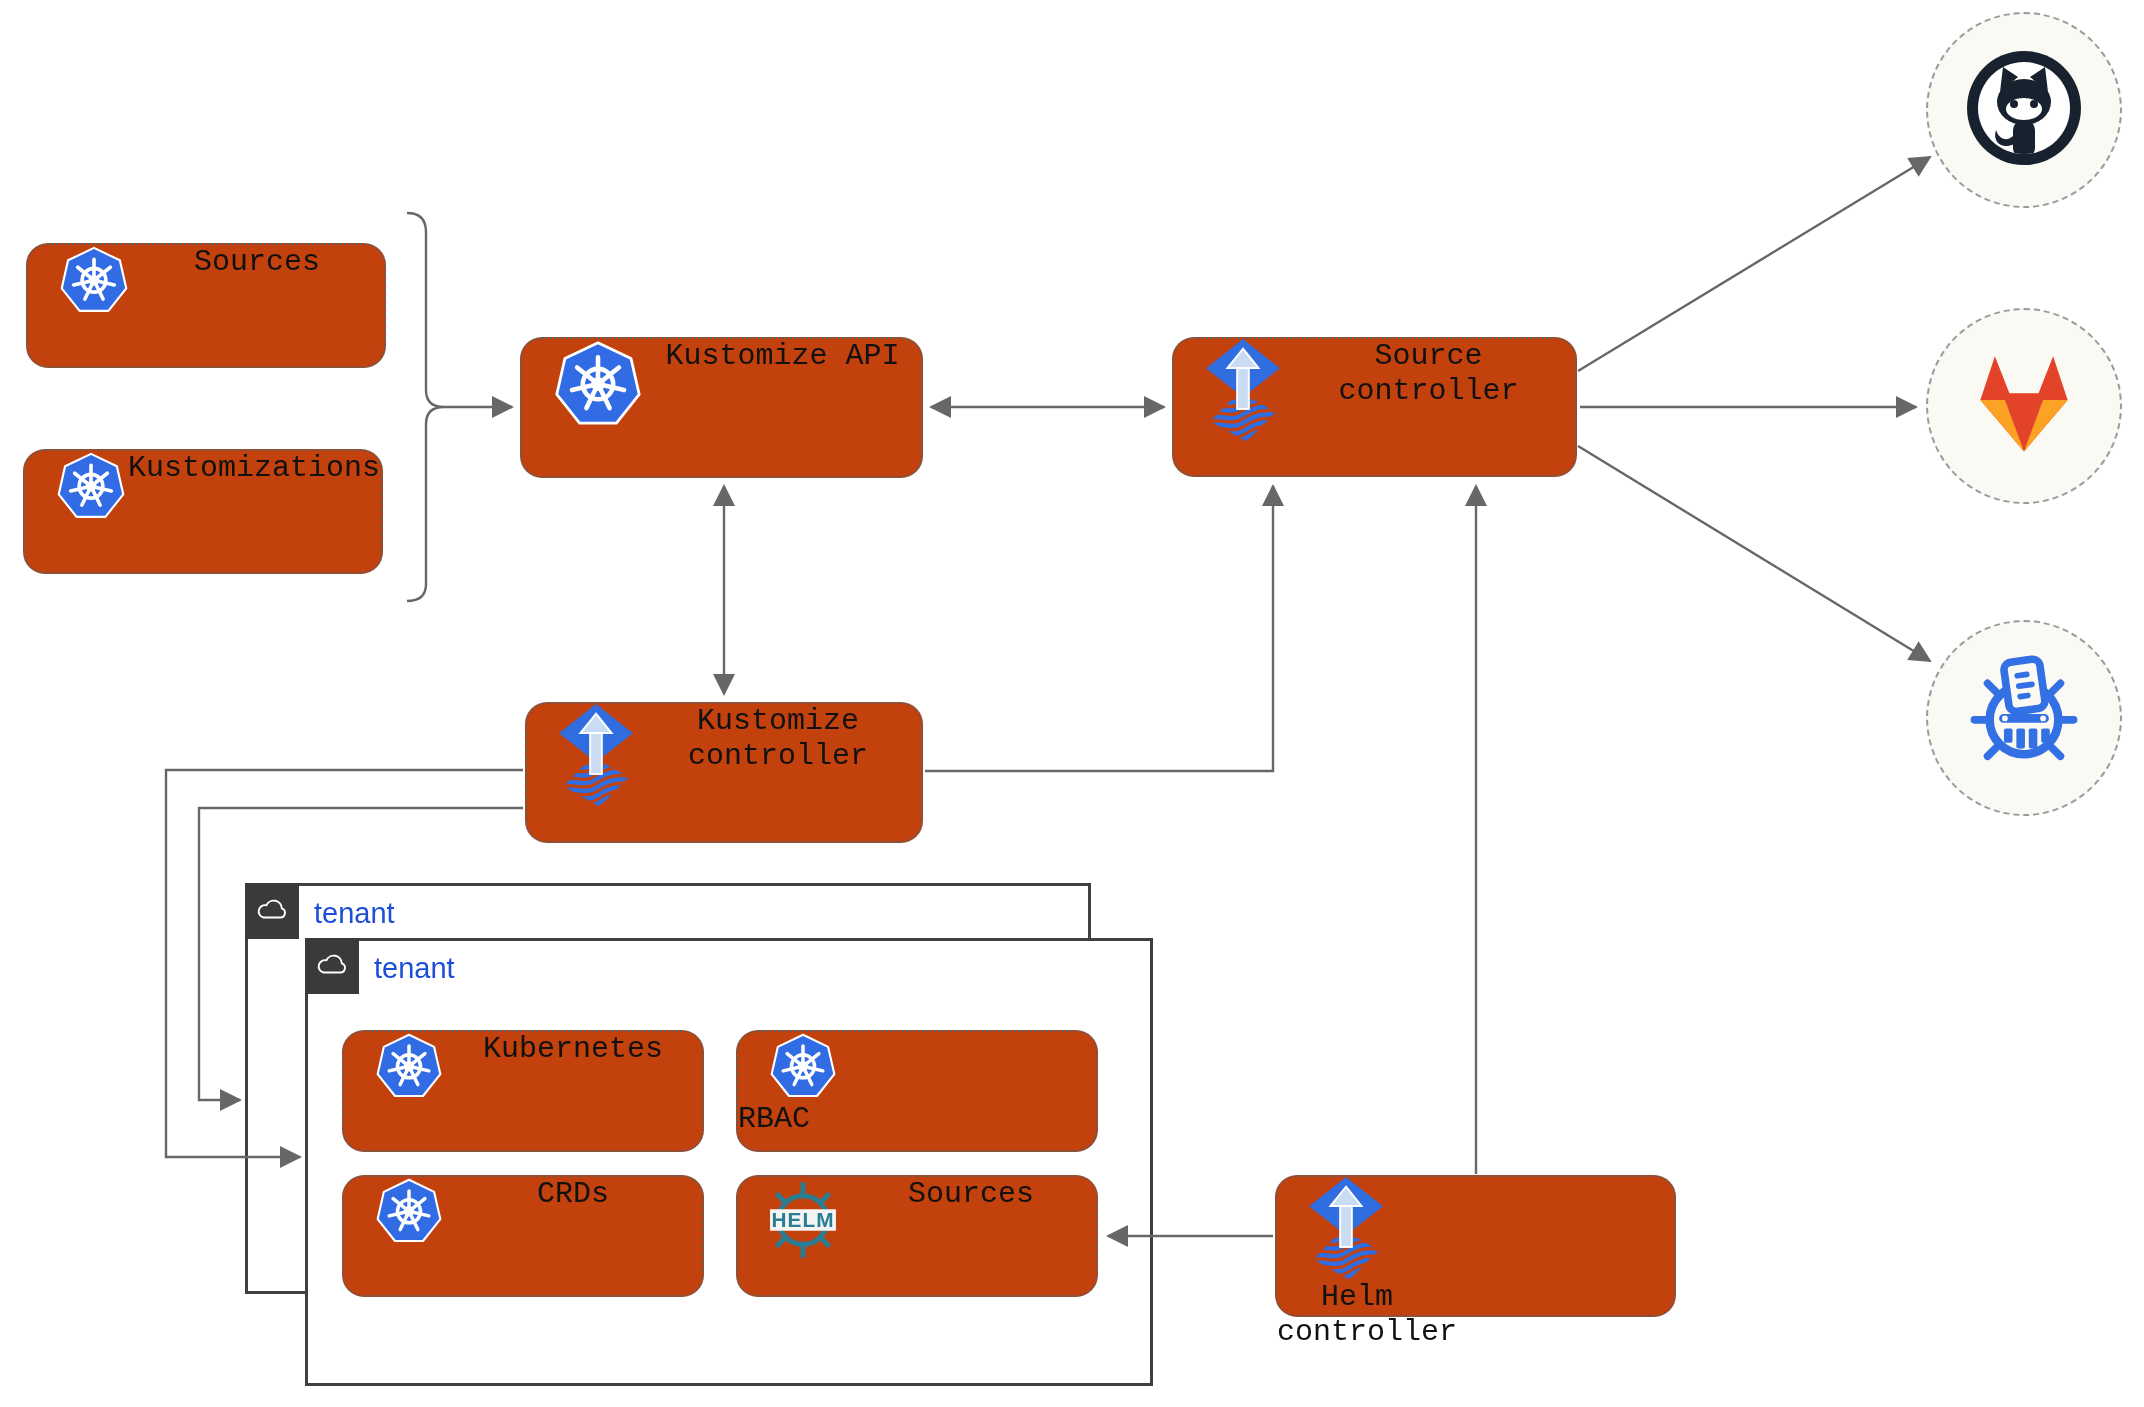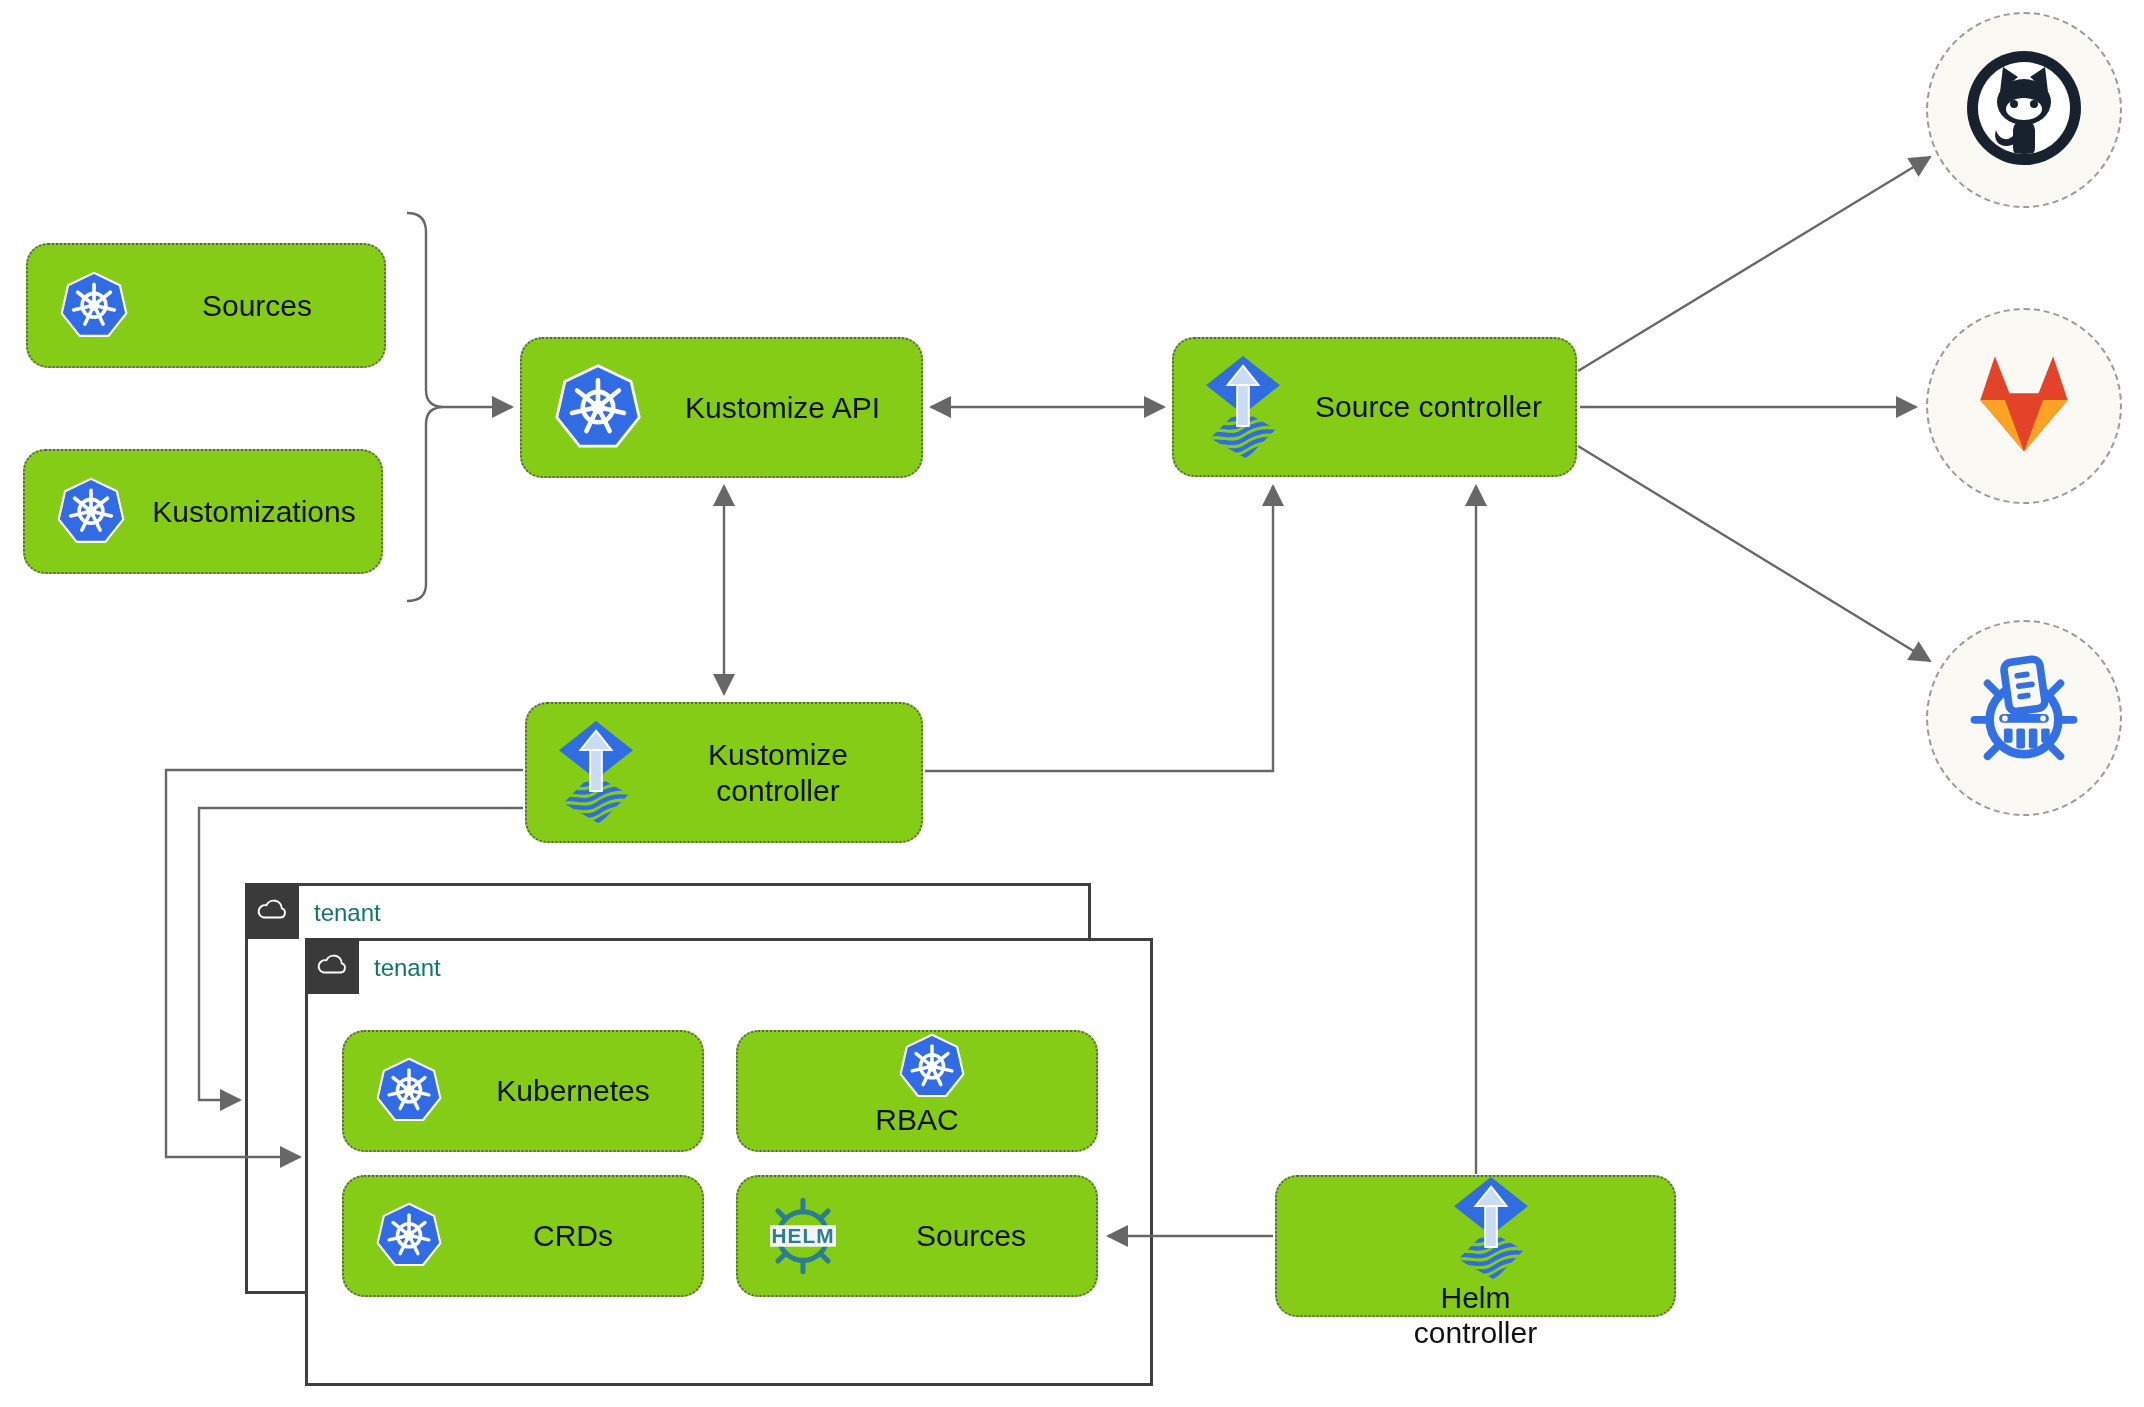--- a/index.html
+++ b/index.html
@@ -3,39 +3,39 @@
 <meta charset="utf-8">
 <style>
   html,body { margin:0; padding:0; background:#ffffff; }
   .canvas {
     position:relative; width:2144px; height:1407px;
     font-family:"Liberation Sans", sans-serif; background:#ffffff; overflow:hidden;
   }
   
   .dotbox {
     position:absolute; box-sizing:border-box;
-    border:2.5px dotted #5e5e5e; border-radius:22px; background:#84cc16;
-    display:flex; align-items:center; z-index:4;
+    border:2.5px dotted #5e5e5e; border-radius:22px; background:#c2410c;
+    display:flex; align-items:flex-start; z-index:4;font-family:Liberation Mono, monospace;
   }
   .dotbox .ic { flex:0 0 auto; margin-left:30px; display:flex; align-items:center; }
   .dotbox .lbl {
     flex:1 1 auto; text-align:center; font-size:30px; color:#111; line-height:1.18;
   }
   
   .tenantbox {
     position:absolute; box-sizing:border-box; background:#ffffff;
     border:3px solid #3f3f3f;
   }
   .tenant-tab {
     position:absolute; left:-3px; top:-3px; width:54px; height:56px;
     background:#3a3a3a; display:flex; align-items:center; justify-content:center;
   }
   .tenant-lbl {
     position:absolute; left:66px; top:0; height:54px; display:flex; align-items:center;
-    font-size:24px; color:#0f766e;
+    font-size:29px; color:#1d4ed8;
   }
   
   .dcircle {
     position:absolute; box-sizing:border-box; width:196px; height:196px;
     border:2.5px dashed #9a9a9a; border-radius:50%; background:#faf9f4;
     display:flex; align-items:center; justify-content:center; z-index:1;
   }
   .overlay { position:absolute; left:0; top:0; z-index:10; pointer-events:none; }
   .ln { stroke:#676767; stroke-width:2.4; fill:none; }
   .z2 { z-index:2; } .z3 { z-index:3; }

